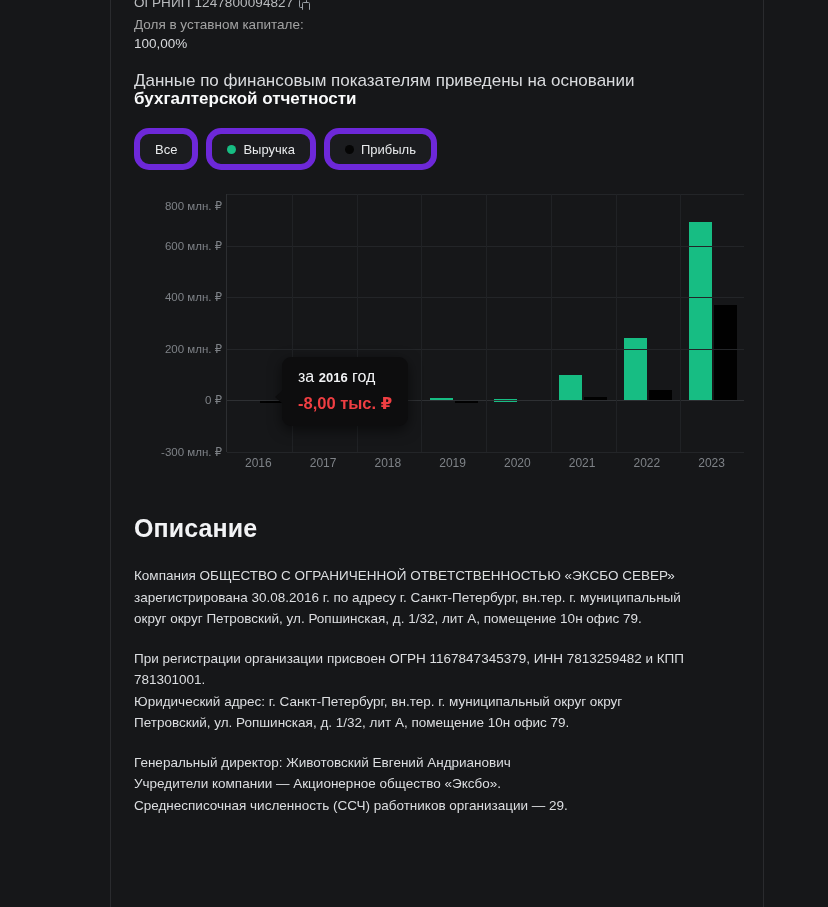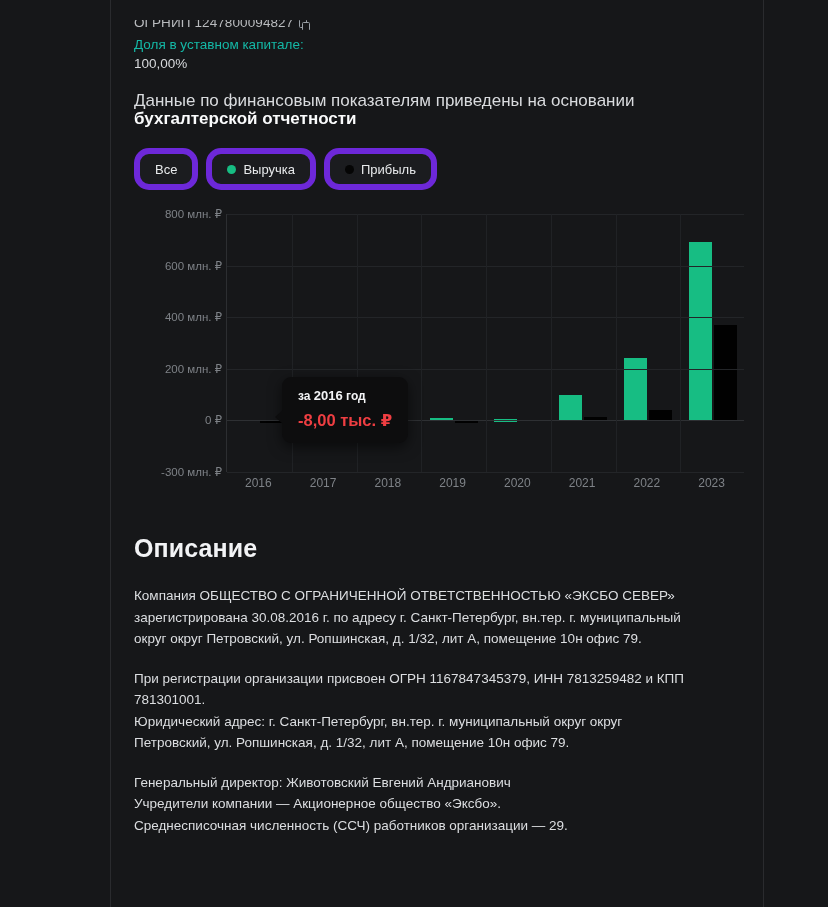--- a/index.html
+++ b/index.html
@@ -32,21 +32,21 @@
   .rail-right { left: 763px; }
 
   .content {
     position: absolute;
     left: 134px;
     top: 0;
     width: 610px;
   }
 
   
-  .top-block { padding-top: 0px; margin-top: 20px; }
+  .top-block { padding-top: 0px; }
   .ogrn-line {
     font-size: 13.5px;
     color: #b9bbbe;
     line-height: 14px;
     height: 10px;
     overflow: hidden;
     display: flex;
     align-items: flex-end;
     gap: 6px;
     letter-spacing: .1px;
@@ -63,21 +63,21 @@
     content: "";
     position: absolute;
     border: 1.2px solid #9aa0a6;
     border-radius: 1.5px;
   }
   .copy-icon::before { left: 0; top: 0; width: 6px; height: 7px; }
   .copy-icon::after  { left: 3px; top: 2.5px; width: 6px; height: 7px; background: #161719; }
 
   .muted-label {
     font-size: 13.5px;
-    color: #14b8a6;
+    color: #a3a3a3;
     line-height: 19px;
     margin-top: 5px;
   }
   .muted-value {
     font-size: 13.5px;
     color: #d7d9dc;
     line-height: 19px;
   }
 
   
@@ -207,21 +207,21 @@
     border-top: 7px solid transparent;
     border-bottom: 7px solid transparent;
     border-right: 8px solid #0d0d0e;
   }
   .tt-title {
     font-size: 13px;
     color: #f3f4f6;
     white-space: nowrap;
     font-weight: 700;
   }
-  .tt-title .pre { font-size: 12px; font-weight: 700; }
+  .tt-title .pre { font-size: 16px; font-weight: 400; }
   .tt-value {
     margin-top: 8px;
     font-size: 16.5px;
     font-weight: 700;
     color: #ef3e42;
     white-space: nowrap;
   }
 
   
   .desc-body { margin-top: 22px; }
@@ -266,21 +266,21 @@
           <span>Выручка</span>
         </div>
         <div class="chip">
           <span class="dot" style="background: rgb(5, 5, 5);"></span>
           <span>Прибыль</span>
         </div>
       </div>
 
     <div class="chart">
       <div class="ylabels" id="ylabels">
-          <div class="ylabel" style="top: 0px;">800 млн. ₽</div>
+          <div class="ylabel" style="top: 12px;">800 млн. ₽</div>
           <div class="ylabel" style="top: 51.6px;">600 млн. ₽</div>
           <div class="ylabel" style="top: 103.2px;">400 млн. ₽</div>
           <div class="ylabel" style="top: 154.8px;">200 млн. ₽</div>
           <div class="ylabel" style="top: 206.4px;">0 ₽</div>
           <div class="ylabel" style="top: 258px;">-300 млн. ₽</div>
         </div>
       <div class="plot" id="plot">
         <div class="bars" id="bars">
             <div class="bar profit" style="left: 33.375px; top: 206.4px; height: 3px;"></div>
             <div class="bar revenue" style="left: 202.625px; top: 204.336px; height: 3px;"></div>

